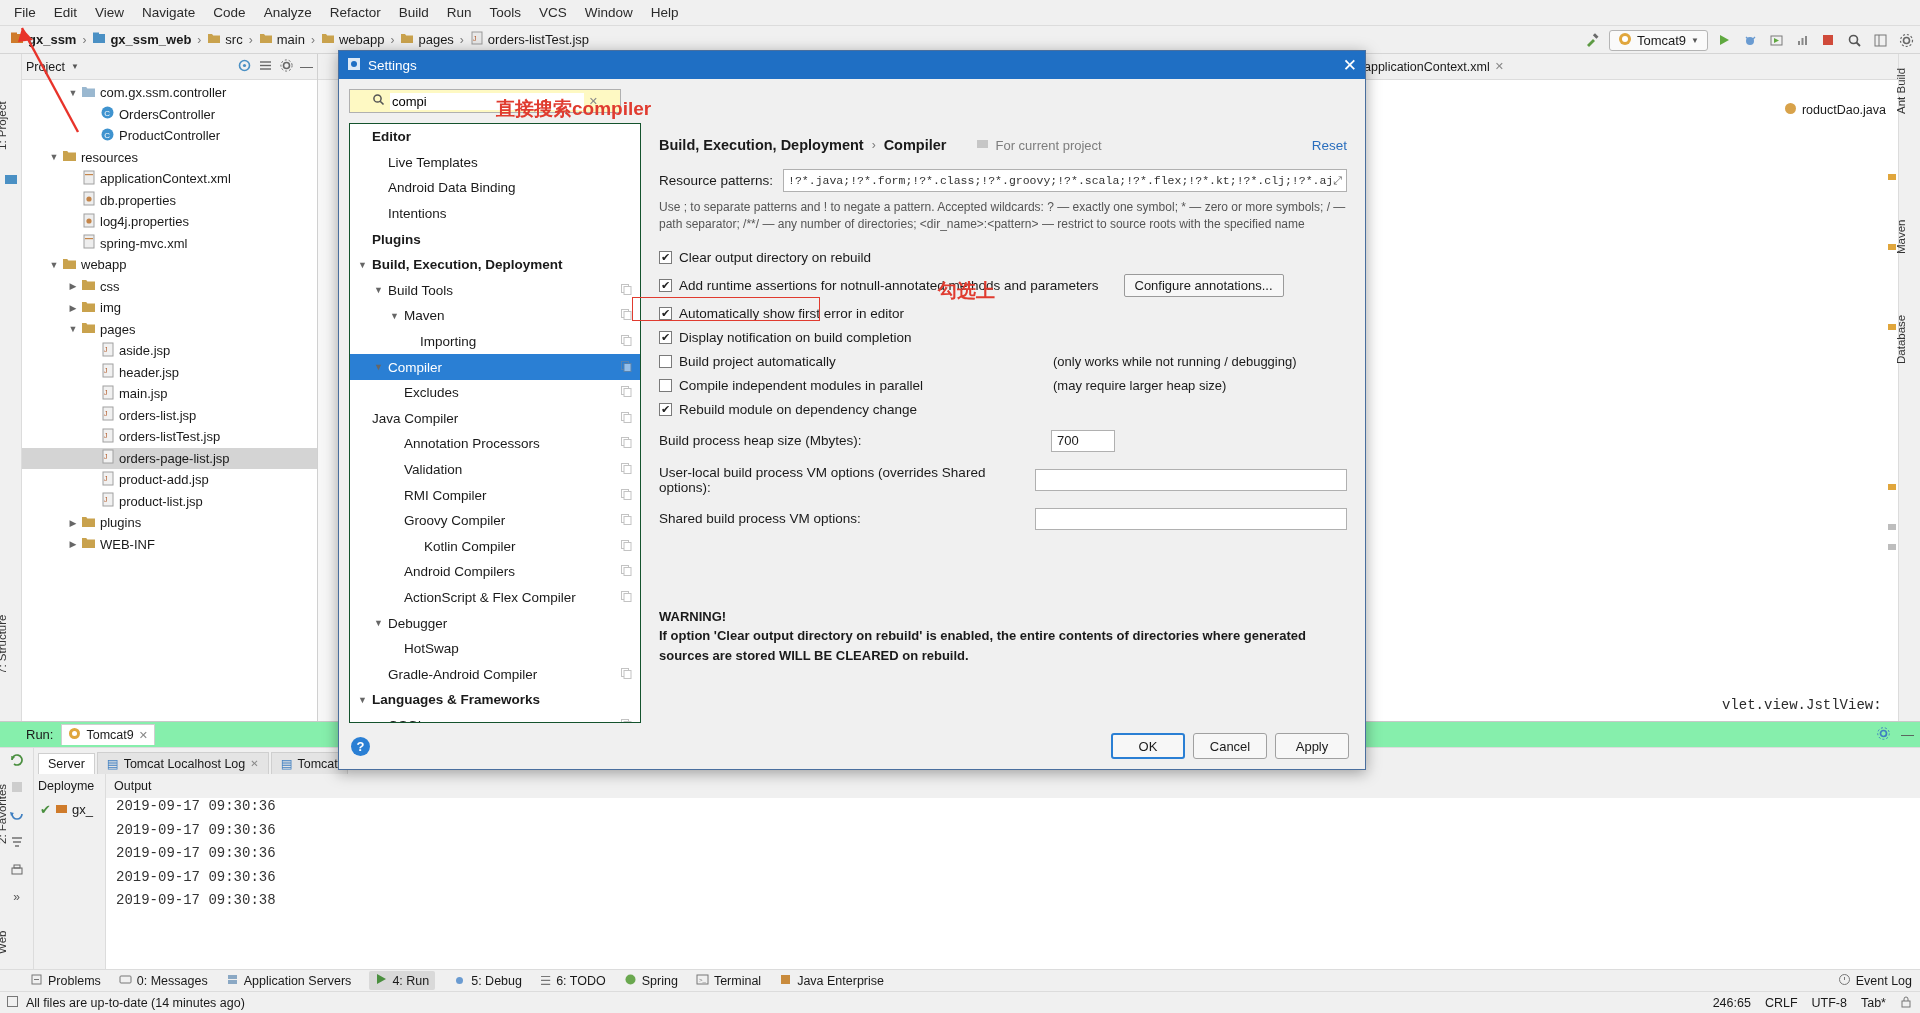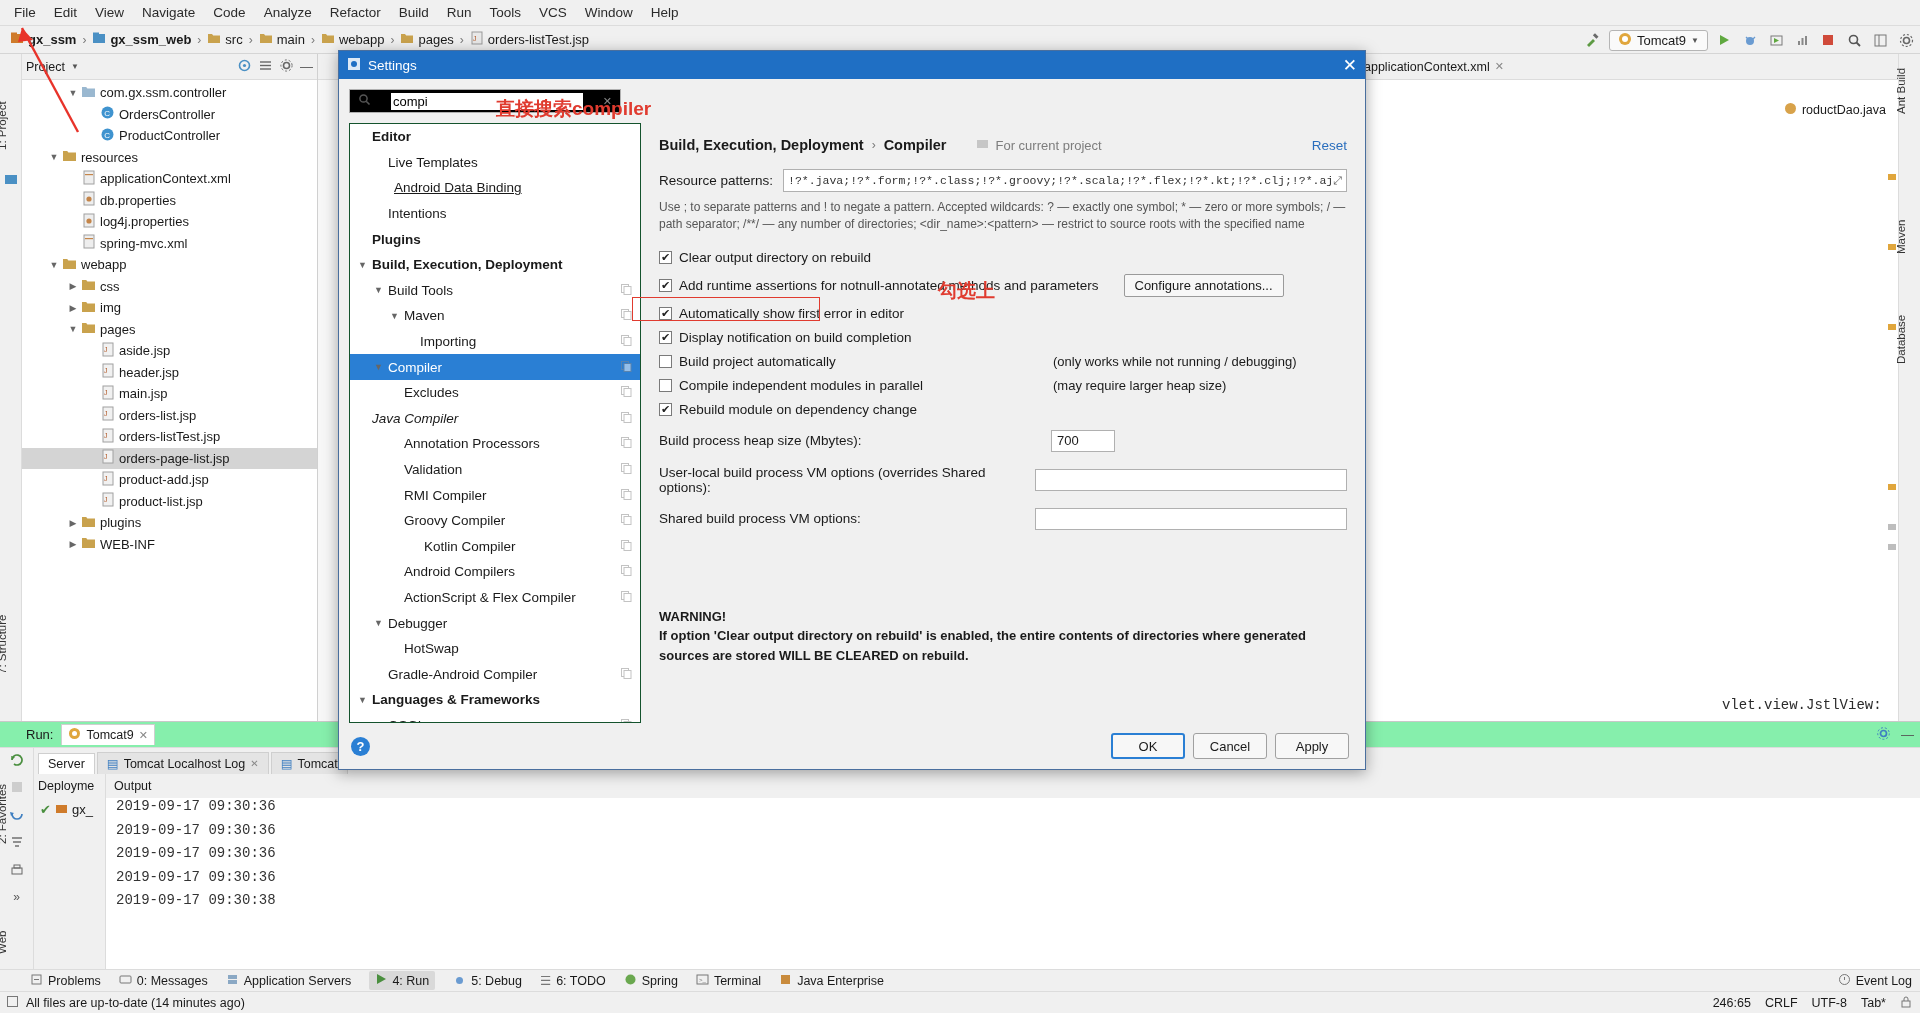--- a/index.html
+++ b/index.html
@@ -80,21 +80,21 @@
   .toolbarbottom .it.active { background:#d9d9d9; padding:2px 6px; border-radius:2px; }
   .statusbar { height:22px; background:#f0f0f0; border-top:1px solid #dcdcdc; display:flex; align-items:center; padding:0 8px 0 26px; font-size:12.5px; position:relative; }
   .statusbar .right { position:absolute; right:8px; display:flex; gap:14px; align-items:center; }
 
   
   .dialog { position:absolute; left:338px; top:50px; width:1028px; height:720px; background:#f0f0f0; border:1px solid #4a6f9e; box-shadow:0 3px 14px rgba(0,0,0,.35); display:flex; flex-direction:column; }
   .dlg-title { height:28px; background:#1f6fc4; color:#fff; display:flex; align-items:center; padding:0 8px; gap:7px; font-size:13.5px; }
   .dlg-title .sp { flex:1; }
   .dlg-title .cl { font-size:17px; line-height:1; }
   .dlg-top { height:44px; display:flex; align-items:center; }
-  .searchbox { margin-left:10px; width:272px; height:24px; background:#000000; border:1px solid #b0b0b0; display:flex; align-items:center; padding:0 8px; gap:20px; }
+  .searchbox { margin-left:10px; width:272px; height:24px; background:#fef9c3; border:1px solid #b0b0b0; display:flex; align-items:center; padding:0 22px; gap:5px; }
   .searchbox input { border:none; outline:none; font-size:13px; width:100%; font-family:"Liberation Sans", sans-serif; }
   .dlg-body { flex:1; display:flex; min-height:0; }
   .dlg-tree { width:292px; background:#fff; border:1px solid #14532d; margin:0 0 0 10px; overflow:hidden; }
   .tnode { height:25.6px; display:flex; align-items:center; font-size:13.5px; padding-left:8px; white-space:nowrap; }
   .tnode .tw { width:14px; color:#666; font-size:9px; }
   .tnode.bold { font-weight:bold; }
   .tnode.sel { background:#2a7fd4; color:#fff; }
   .tnode .copyic { margin-left:auto; margin-right:8px; opacity:.5; }
   .dlg-right { flex:1; padding:14px 18px 0 18px; min-width:0; position:relative; }
   .bc { display:flex; align-items:center; gap:8px; font-size:14.5px; }
@@ -792,21 +792,21 @@
   <div class="dlg-body">
     <div class="dlg-tree" id="settings-tree">
         <div class="tnode bold" style="padding-left: 8px;">
           <span class="tw"></span>
           <span>Editor</span>
         </div>
         <div class="tnode" style="padding-left: 24px;">
           <span class="tw"></span>
           <span>Live Templates</span>
         </div>
-        <div class="tnode" style="padding-left: 30px; text-decoration: underline;">
+        <div class="tnode" style="padding-left: 24px;">
           <span class="tw"></span>
           <span>Android Data Binding</span>
         </div>
         <div class="tnode" style="padding-left: 24px;">
           <span class="tw"></span>
           <span>Intentions</span>
         </div>
         <div class="tnode bold" style="padding-left: 8px;">
           <span class="tw"></span>
           <span>Plugins</span>
@@ -848,21 +848,21 @@
             </svg></span>
         </div>
         <div class="tnode" style="padding-left: 40px;">
           <span class="tw"></span>
           <span>Excludes</span>
           <span class="copyic"><svg width="11" height="11" viewBox="0 0 11 11">
               <rect x="0.5" y="0.5" width="7" height="8" fill="none" stroke="#888"></rect>
               <rect x="3" y="2.5" width="7" height="8" fill="#fff" stroke="#888"></rect>
             </svg></span>
         </div>
-        <div class="tnode" style=" font-style: italic;">
+        <div class="tnode" style="">
           <span class="tw"></span>
           <span>Java Compiler</span>
           <span class="copyic"><svg width="11" height="11" viewBox="0 0 11 11">
               <rect x="0.5" y="0.5" width="7" height="8" fill="none" stroke="#888"></rect>
               <rect x="3" y="2.5" width="7" height="8" fill="#fff" stroke="#888"></rect>
             </svg></span>
         </div>
         <div class="tnode" style="padding-left: 40px;">
           <span class="tw"></span>
           <span>Annotation Processors</span>

